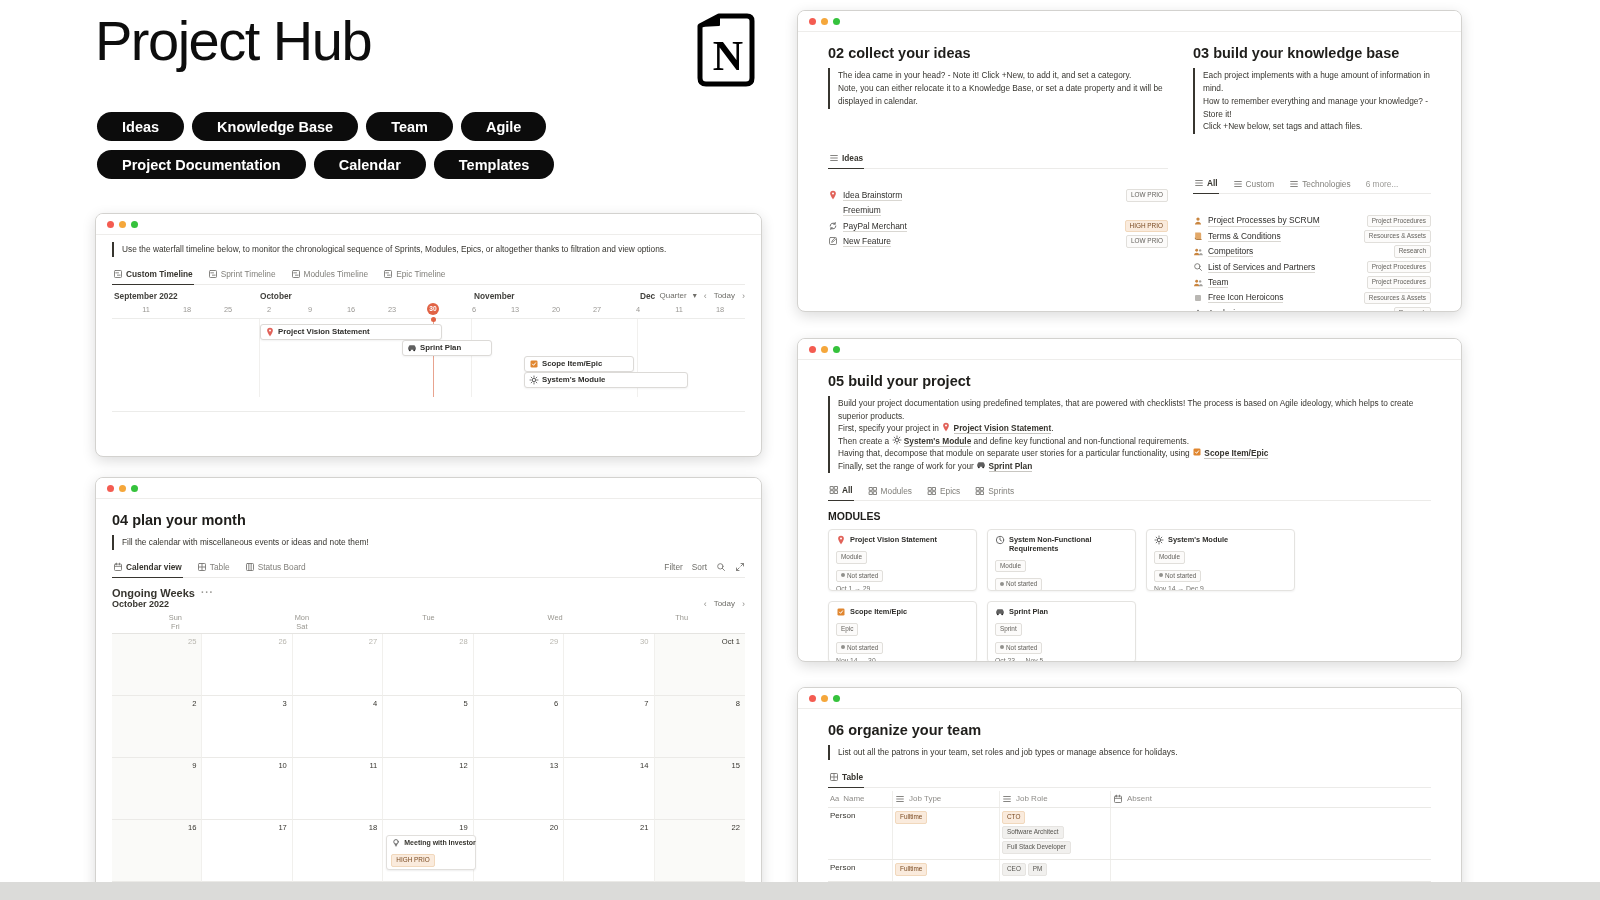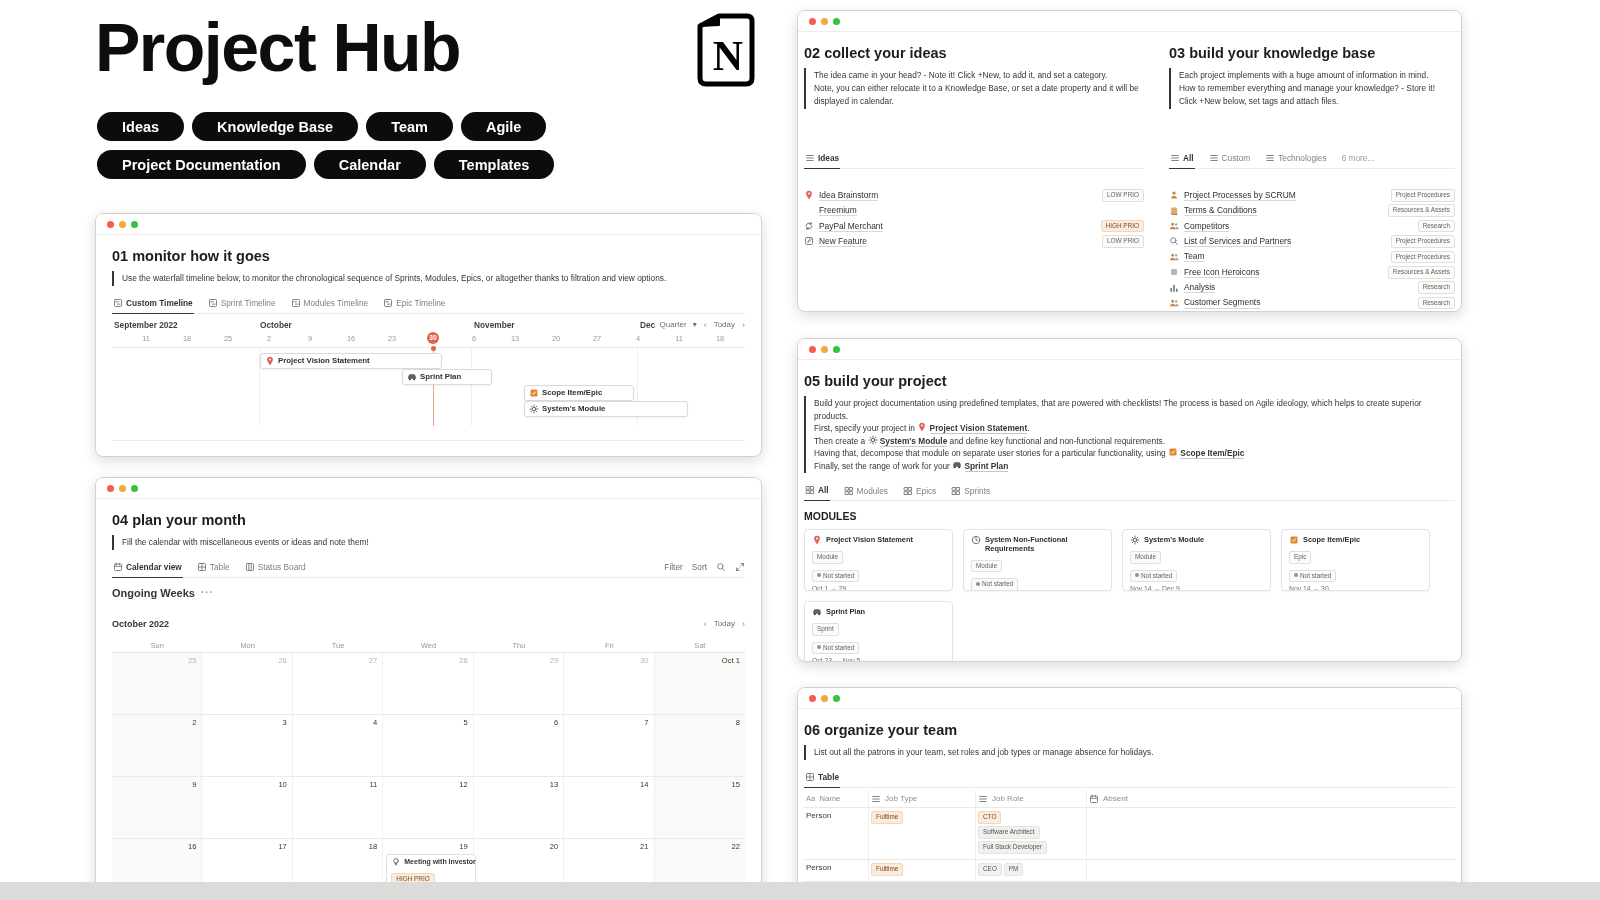--- a/index.html
+++ b/index.html
@@ -1,41 +1,41 @@
 <!DOCTYPE html>
 <html><head>
 <meta charset="utf-8">
 <style>
   html,body{margin:0;padding:0;}
   body{width:1600px;height:900px;overflow:hidden;background:#fff;
        font-family:"Liberation Sans",sans-serif;color:#37352f;}
   .canvas{position:relative;width:1600px;height:900px;background:#fff;overflow:hidden;}
 
   
-  .page-title{position:absolute;left:95px;top:8px;margin:0;font-size:68px;font-weight:700;
+  .page-title{position:absolute;left:95px;top:8px;margin:0;font-size:56px;font-weight:400;
               letter-spacing:-1.5px;color:#0d0d0d;}
   .notion-logo{position:absolute;left:683px;top:12px;width:78px;height:82px;}
   .pill-row{position:absolute;left:97px;display:flex;gap:8px;}
   .pill-row.r1{top:112px;}
   .pill-row.r2{top:150px;}
   .pill{background:#0c0c0c;color:#fff;border-radius:15px;height:29px;display:inline-flex;
         align-items:center;justify-content:center;font-weight:bold;font-size:14.5px;
         padding:0 25px;cursor:pointer;}
 
   
   .window{position:absolute;background:#fff;border:1px solid #d3d2cf;border-radius:8px;
           box-shadow:0 4px 14px rgba(0,0,0,.14);overflow:hidden;}
   .titlebar{height:20px;display:flex;align-items:center;gap:5px;padding-left:11px;
             border-bottom:1px solid #eeedeb;background:#fff;}
   .dot{width:7px;height:7px;border-radius:50%;display:inline-block;}
   .dot.red{background:#f45c51;}
   .dot.yellow{background:#f5a73b;}
   .dot.green{background:#35c23c;}
   .content{padding:0 16px;position:relative;}
-  .content.wide{padding:0 6px;}
+  .content.wide{padding:0 30px;}
   h2{font-size:14.5px;font-weight:bold;margin:13px 0 0;color:#1f1e1b;}
   .quote{border-left:2px solid #37352f;padding:1px 0 1px 8px;margin-top:7px;
          font-size:8.3px;line-height:1.55;color:#37352f;white-space:pre-line;}
 
   
   .tabs{display:flex;align-items:center;gap:13px;margin-top:8px;border-bottom:1px solid #ecebe9;
         font-size:8.3px;color:#82807b;}
   .tab{display:inline-flex;align-items:center;gap:3px;padding:4px 1px 5px;cursor:pointer;
        margin-bottom:-1px;white-space:nowrap;}
   .tab.active{color:#37352f;font-weight:bold;border-bottom:1.5px solid #37352f;}
@@ -71,23 +71,23 @@
   .tl-today-line:before{content:"";position:absolute;top:-2px;left:-2px;width:5px;height:5px;
               border-radius:50%;background:#e16345;}
   .bar{position:absolute;height:14px;background:#fff;border:1px solid #dcdad7;border-radius:3px;
        display:flex;align-items:center;gap:3px;padding:0 4px;font-size:7.8px;font-weight:bold;
        color:#2f2e2b;box-shadow:0 1px 2px rgba(0,0,0,.05);cursor:pointer;white-space:nowrap;}
   .w1-divider{height:1px;background:#ececea;margin-top:14px;}
 
   
   .sec-title{margin-top:9px;font-size:11px;font-weight:bold;display:flex;align-items:center;gap:6px;}
   .dots-menu{color:#9b9a96;font-size:10px;cursor:pointer;letter-spacing:1px;}
-  .cal-head{display:flex;align-items:center;margin-top:20px;font-size:9px;font-weight:bold;}
+  .cal-head{display:flex;align-items:center;margin-top:0;font-size:9px;font-weight:bold;}
   .cal-nav{margin-left:auto;display:flex;gap:7px;font-size:8px;font-weight:normal;color:#6f6e69;}
-  .day-names{display:grid;grid-template-columns:repeat(7,1fr);margin-top:12px;font-size:7.4px;
+  .day-names{display:grid;grid-template-columns:repeat(5,1fr);margin-top:4px;font-size:7.4px;
              color:#98968f;text-align:center;}
   .cal-grid{display:grid;grid-template-columns:repeat(7,1fr);grid-auto-rows:62px;
             border-top:1px solid #e5e4e1;margin-top:2px;}
   .cell{position:relative;border-bottom:1px solid #ebeae7;border-right:1px solid #f1f0ed;cursor:pointer;}
   .cell:nth-child(7n){border-right:none;}
   .cell.weekend{background:#fafaf8;}
   .dnum{position:absolute;top:3px;right:5px;font-size:7.6px;color:#37352f;}
   .cell.muted .dnum{color:#b8b6af;}
   .cell.first-day .dnum{font-weight:normal;}
   .event{position:absolute;left:3px;top:15px;width:80px;background:#fff;border:1px solid #e1dfdc;
@@ -164,21 +164,20 @@
       <div class="pill">Templates</div>
     </div>
 
   <section class="window" style="left:95px;top:213px;width:665px;height:242px;">
     <div class="titlebar">
       <span class="dot red"></span>
       <span class="dot yellow"></span>
       <span class="dot green"></span>
     </div>
     <div class="content">
-      <h2>01 monitor how it goes</h2>
       <div class="quote">Use the waterfall timeline below, to monitor the chronological sequence of Sprints, Modules, Epics, or altogether thanks to filtration and view options.</div>
       <div class="tabs">
         <span class="tab active">
             <span class="ic">
               <svg viewBox="0 0 12 12" width="10" height="10" fill="none" stroke="#7b7a76" stroke-width="1.1" stroke-linecap="round" stroke-linejoin="round">
                 <rect x="1.8" y="1.8" width="8.4" height="8.4" rx="1"></rect>
                 <path d="M3.3 4.6h3.3M5.3 7.4h3.3"></path>
               </svg>
             </span>
             <span>Custom Timeline</span>

